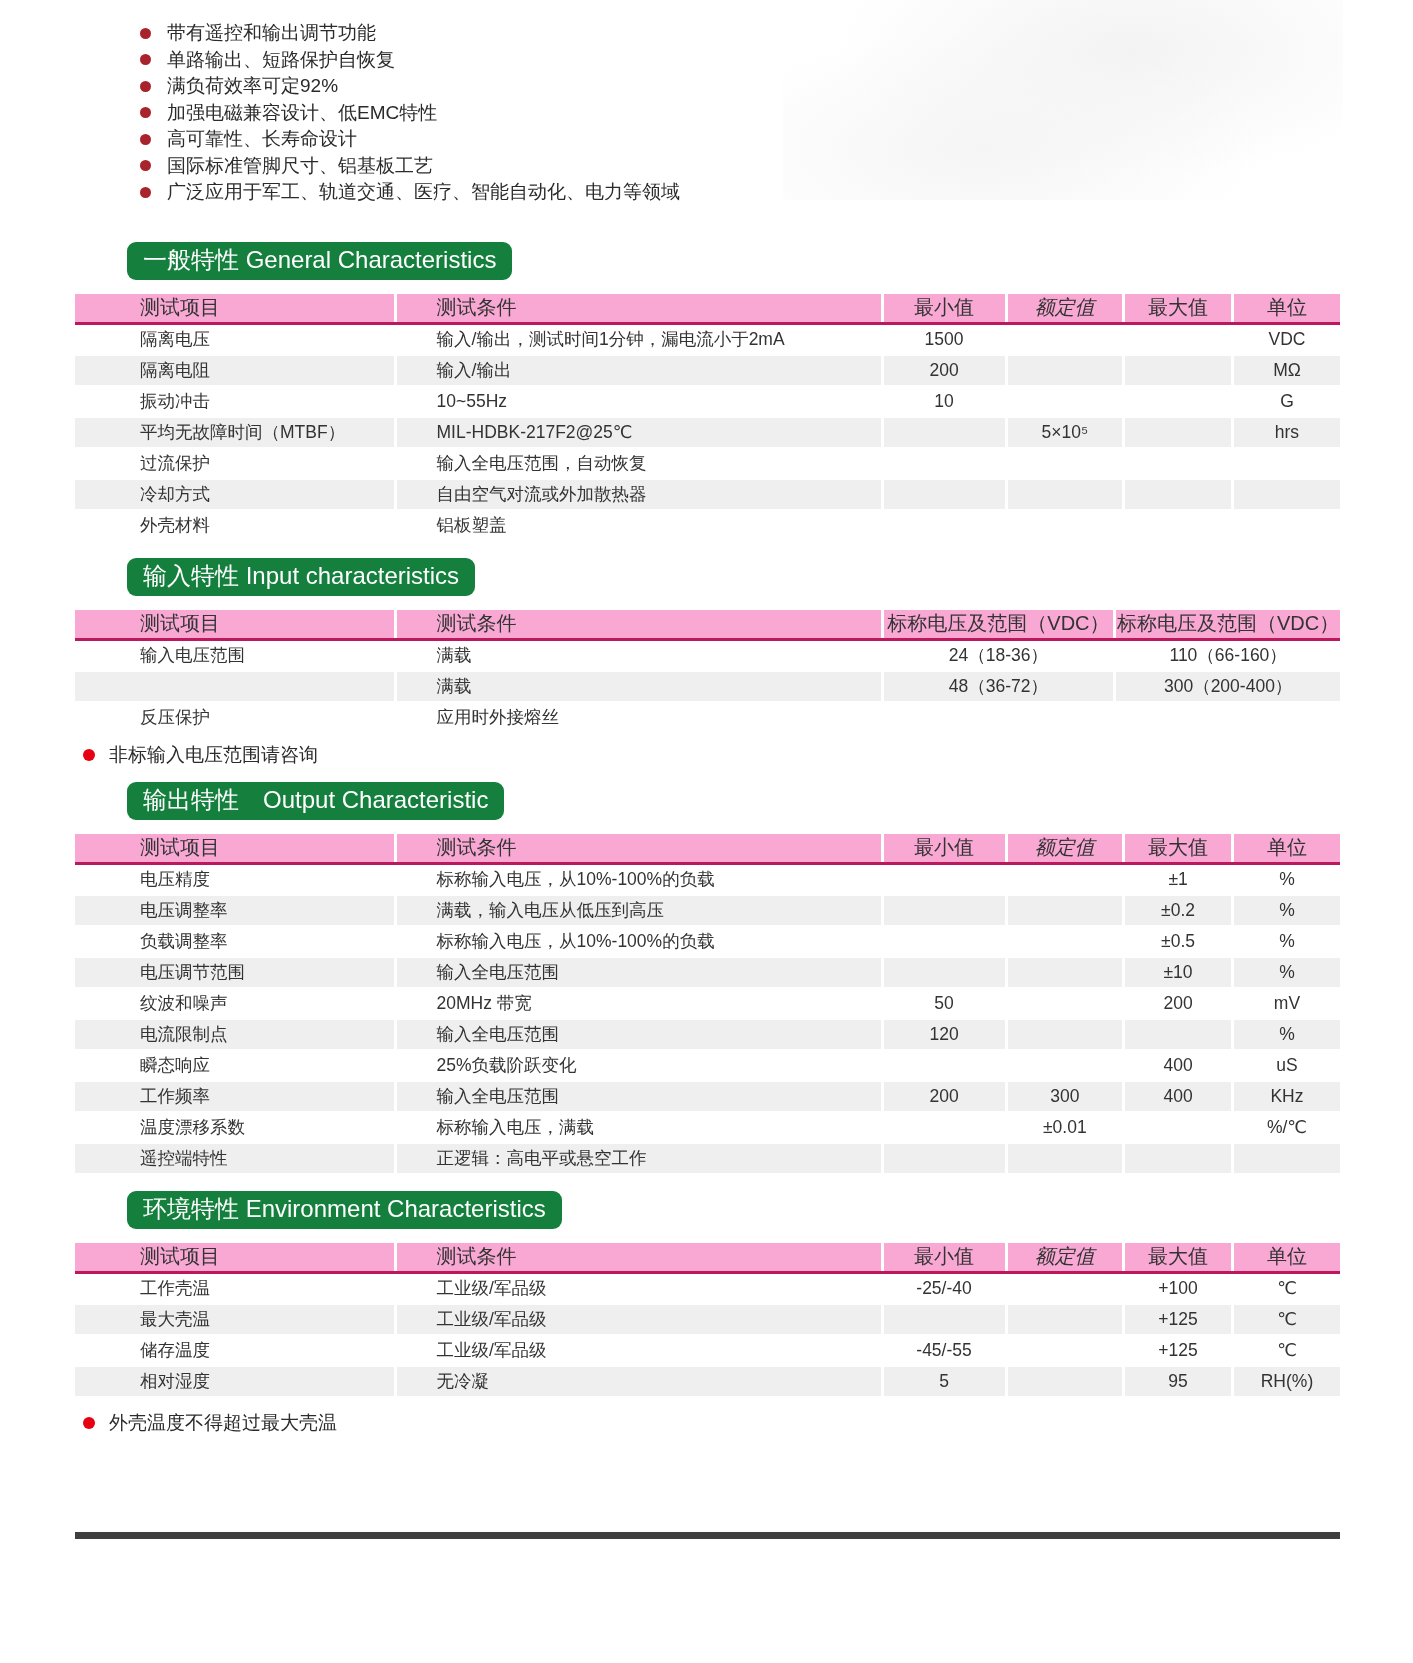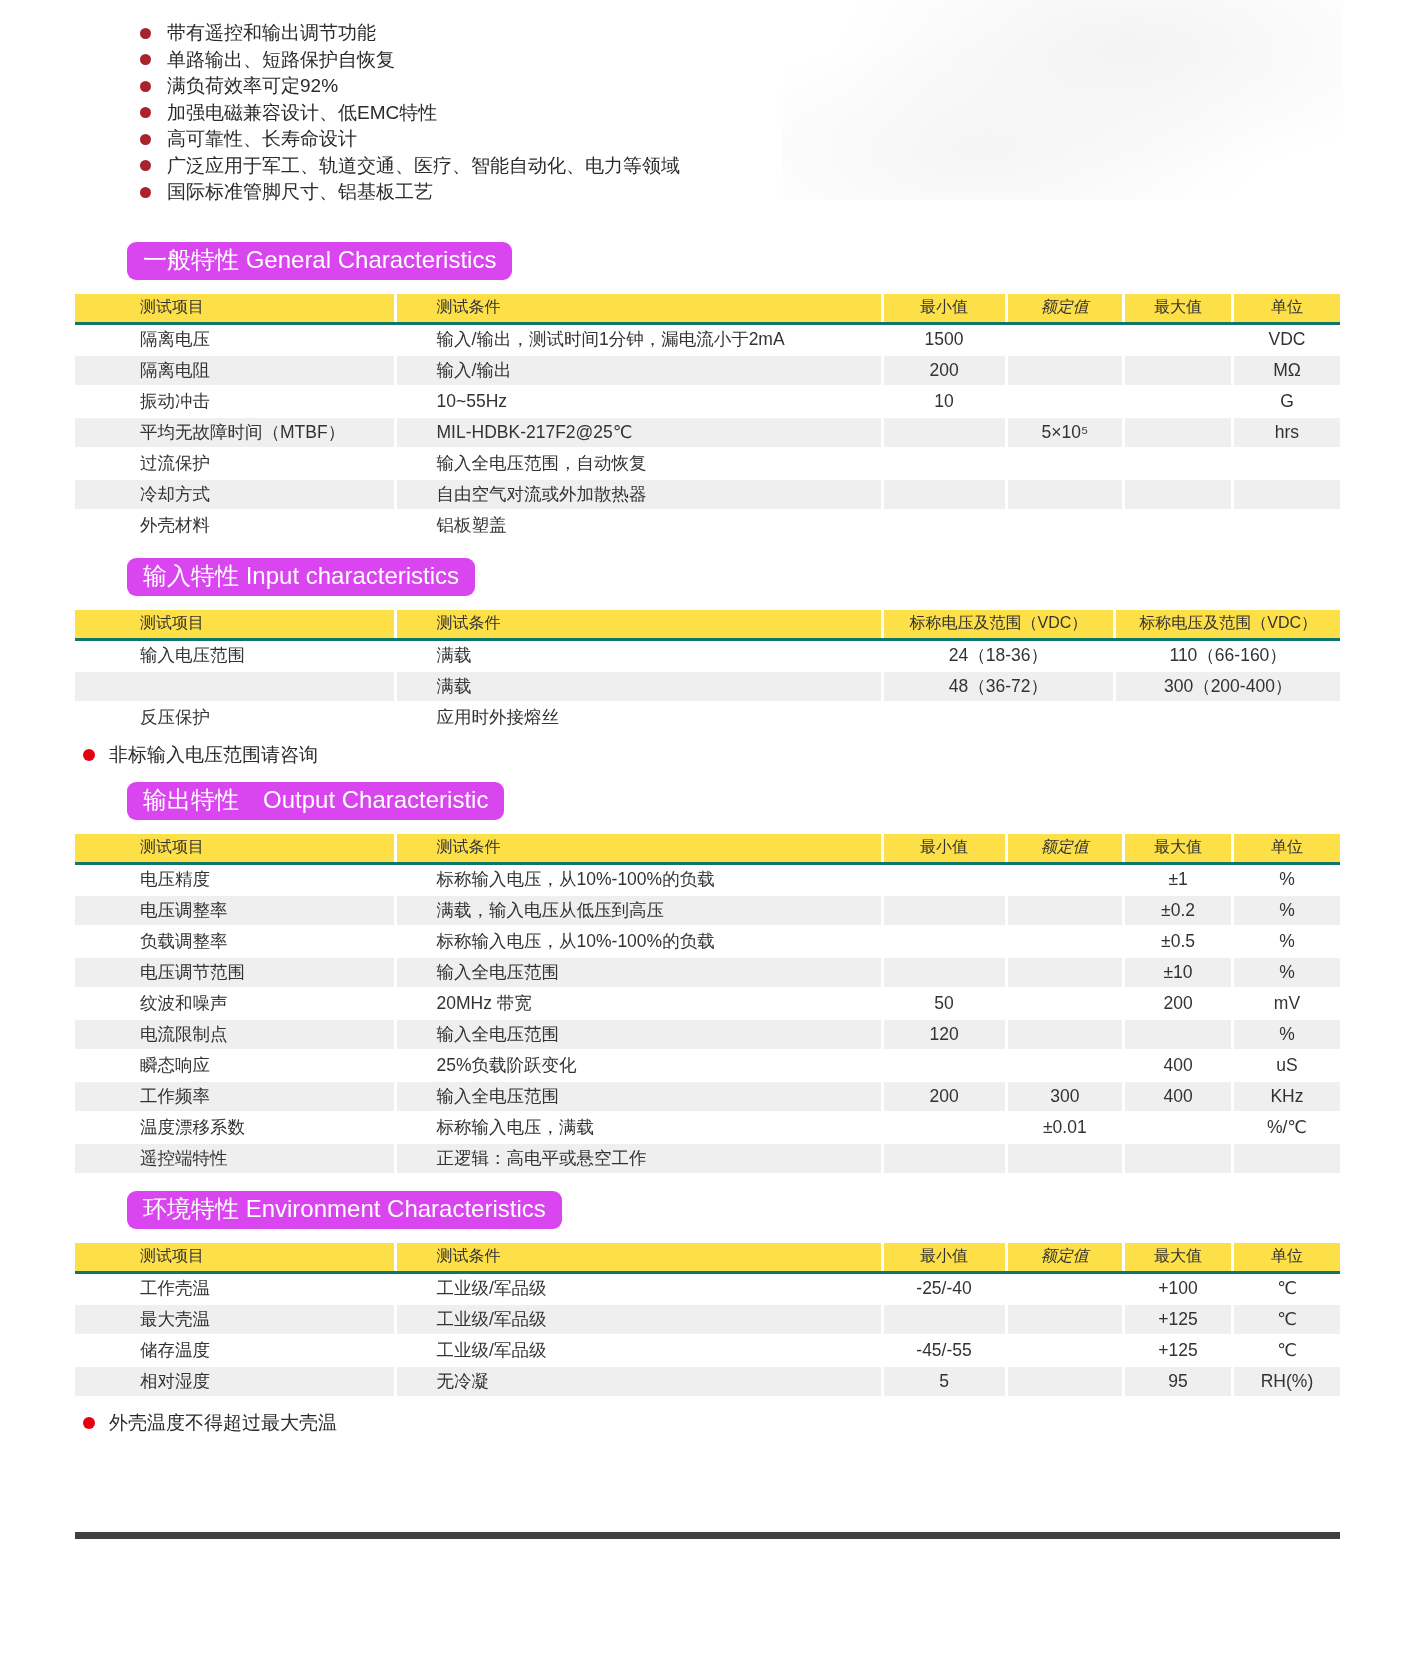--- a/index.html
+++ b/index.html
@@ -24,39 +24,39 @@
   ul.features li { display:flex; align-items:center; height:26.5px; font-size:19px; }
   .dot {
     width:11px; height:11px; border-radius:50%;
     margin-right:16px; flex:0 0 auto;
   }
   .dot.feature { background:#a8232b; }
   .dot.note { background:#e60012; width:12px; height:12px; margin-right:14px; }
 
   .badge {
     display:inline-block;
-    background:#d946ef; color:#ffffff;
+    background:#15803d; color:#ffffff;
     font-size:24px; line-height:1;
     padding:6px 16px 8px 16px;
     border-radius:9px;
     margin:0 0 14px 52px;
   }
   .sect-general .badge { margin-top:36px; }
   .sect-input .badge   { margin-top:16px; }
   .sect-output .badge  { margin-top:14px; }
   .sect-env .badge     { margin-top:16px; }
 
   table.spec {
     width:100%; border-collapse:collapse; table-layout:fixed;
     font-size:17.5px; color:#333;
   }
   table.spec th {
-    background:#fde047; color:#333; font-weight:normal;
-    font-size:16px; height:30px;
-    border-right:3px solid #fff; border-bottom:3px solid #0f766e;
+    background:#f9a8d4; color:#333; font-weight:normal;
+    font-size:20px; height:30px;
+    border-right:3px solid #fff; border-bottom:3px solid #be185d;
     text-align:center;
   }
   table.spec td {
     height:31px;
     border-right:3px solid #fff; border-bottom:2px solid #fff;
     text-align:center;
     overflow:hidden; white-space:nowrap;
   }
   table.spec th:last-child, table.spec td:last-child { border-right:none; }
   table.spec tr.alt td { background:#efefef; }
@@ -99,25 +99,25 @@
       <li>
         <span class="dot feature"></span>
         <span>加强电磁兼容设计、低EMC特性</span>
       </li>
       <li>
         <span class="dot feature"></span>
         <span>高可靠性、长寿命设计</span>
       </li>
       <li>
         <span class="dot feature"></span>
+        <span>国际标准管脚尺寸、铝基板工艺</span>
+      </li>
+      <li>
+        <span class="dot feature"></span>
         <span>广泛应用于军工、轨道交通、医疗、智能自动化、电力等领域</span>
-      </li>
-      <li>
-        <span class="dot feature"></span>
-        <span>国际标准管脚尺寸、铝基板工艺</span>
       </li>
     </ul>
 
   <section class="sect-general">
     <div class="badge">一般特性 General Characteristics</div>
     <table class="spec cols6">
         <thead>
           <tr>
             <th>测试项目</th>
             <th>测试条件</th>

